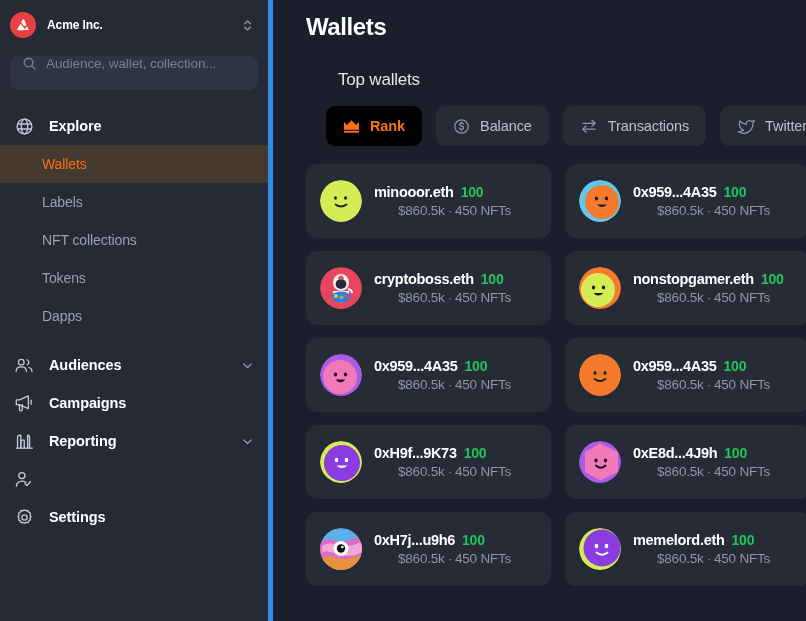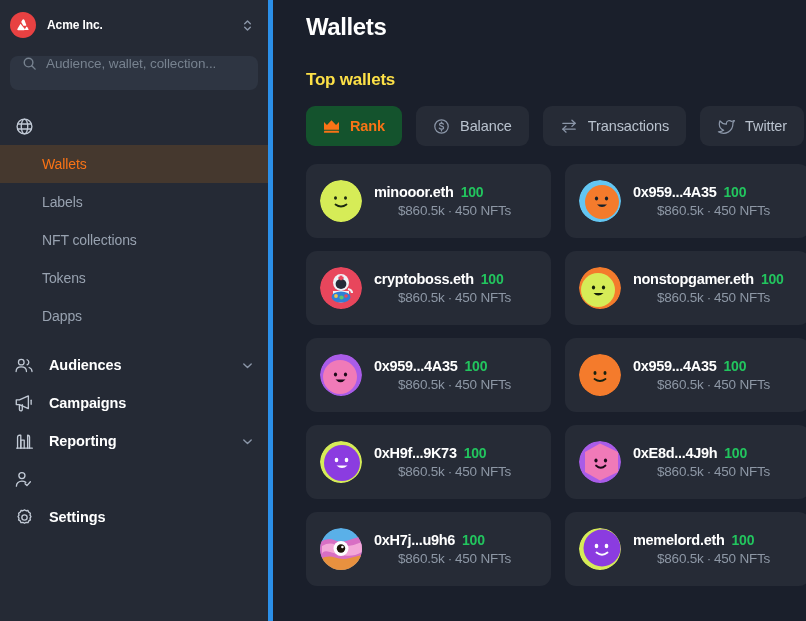--- a/index.html
+++ b/index.html
@@ -79,34 +79,34 @@
   
   .main {
     flex: 1; height: 621px; background: #1a1f2b;
     padding: 0 0 0 33px; overflow: hidden; position: relative;
   }
   .page-title {
     color: #ffffff; font-size: 24px; font-weight: bold;
     letter-spacing: -0.4px; padding-top: 13px;
   }
   .section-title {
-    color: #fde047; font-size: 17px; font-weight: bold;
-    letter-spacing: -0.2px; margin-top: 29px;
+    color: #e5e5e5; font-size: 17px; font-weight: normal;
+    letter-spacing: -0.2px; margin-top: 29px; margin-left: 32px;
   }
 
   .tabs { display: flex; gap: 14px; margin-top: 16px; }
   .tab {
     height: 40px; border-radius: 9px; background: #262b36;
     display: flex; align-items: center; gap: 10px;
     padding: 0 17px; cursor: pointer; white-space: nowrap;
     flex: 0 0 auto;
   }
   .tab .label { color: #b9c2ce; font-size: 14.5px; letter-spacing: -0.1px; }
   .tab .t-ico { color: #8b96a8; display: flex; flex: 0 0 auto; }
-  .tab.active { background: #14532d; }
+  .tab.active { background: #000000; margin-left: 20px; }
   .tab.active .label { color: #f97316; font-weight: bold; }
   .tab.active .t-ico { color: #f97316; }
 
   
   .grid {
     display: grid;
     grid-template-columns: 245px 245px;
     column-gap: 14px; row-gap: 13px;
     margin-top: 18px;
   }
@@ -173,20 +173,21 @@
     <nav class="nav">
 
       <div class="nav-group-head">
         <span class="nav-ico">
           <svg width="19" height="19" viewBox="0 0 20 20" fill="none" stroke="currentColor" stroke-width="1.4">
               <circle cx="10" cy="10" r="7.8"></circle>
               <ellipse cx="10" cy="10" rx="3.4" ry="7.8"></ellipse>
               <path d="M2.6 7.4h14.8M2.6 12.6h14.8"></path>
             </svg>
         </span>
+        <span class="label">Explore</span>
       </div>
       <div class="sub-item active">
         <span class="label">Wallets</span>
       </div>
       <div class="sub-item">
         <span class="label">Labels</span>
       </div>
       <div class="sub-item">
         <span class="label">NFT collections</span>
       </div>

